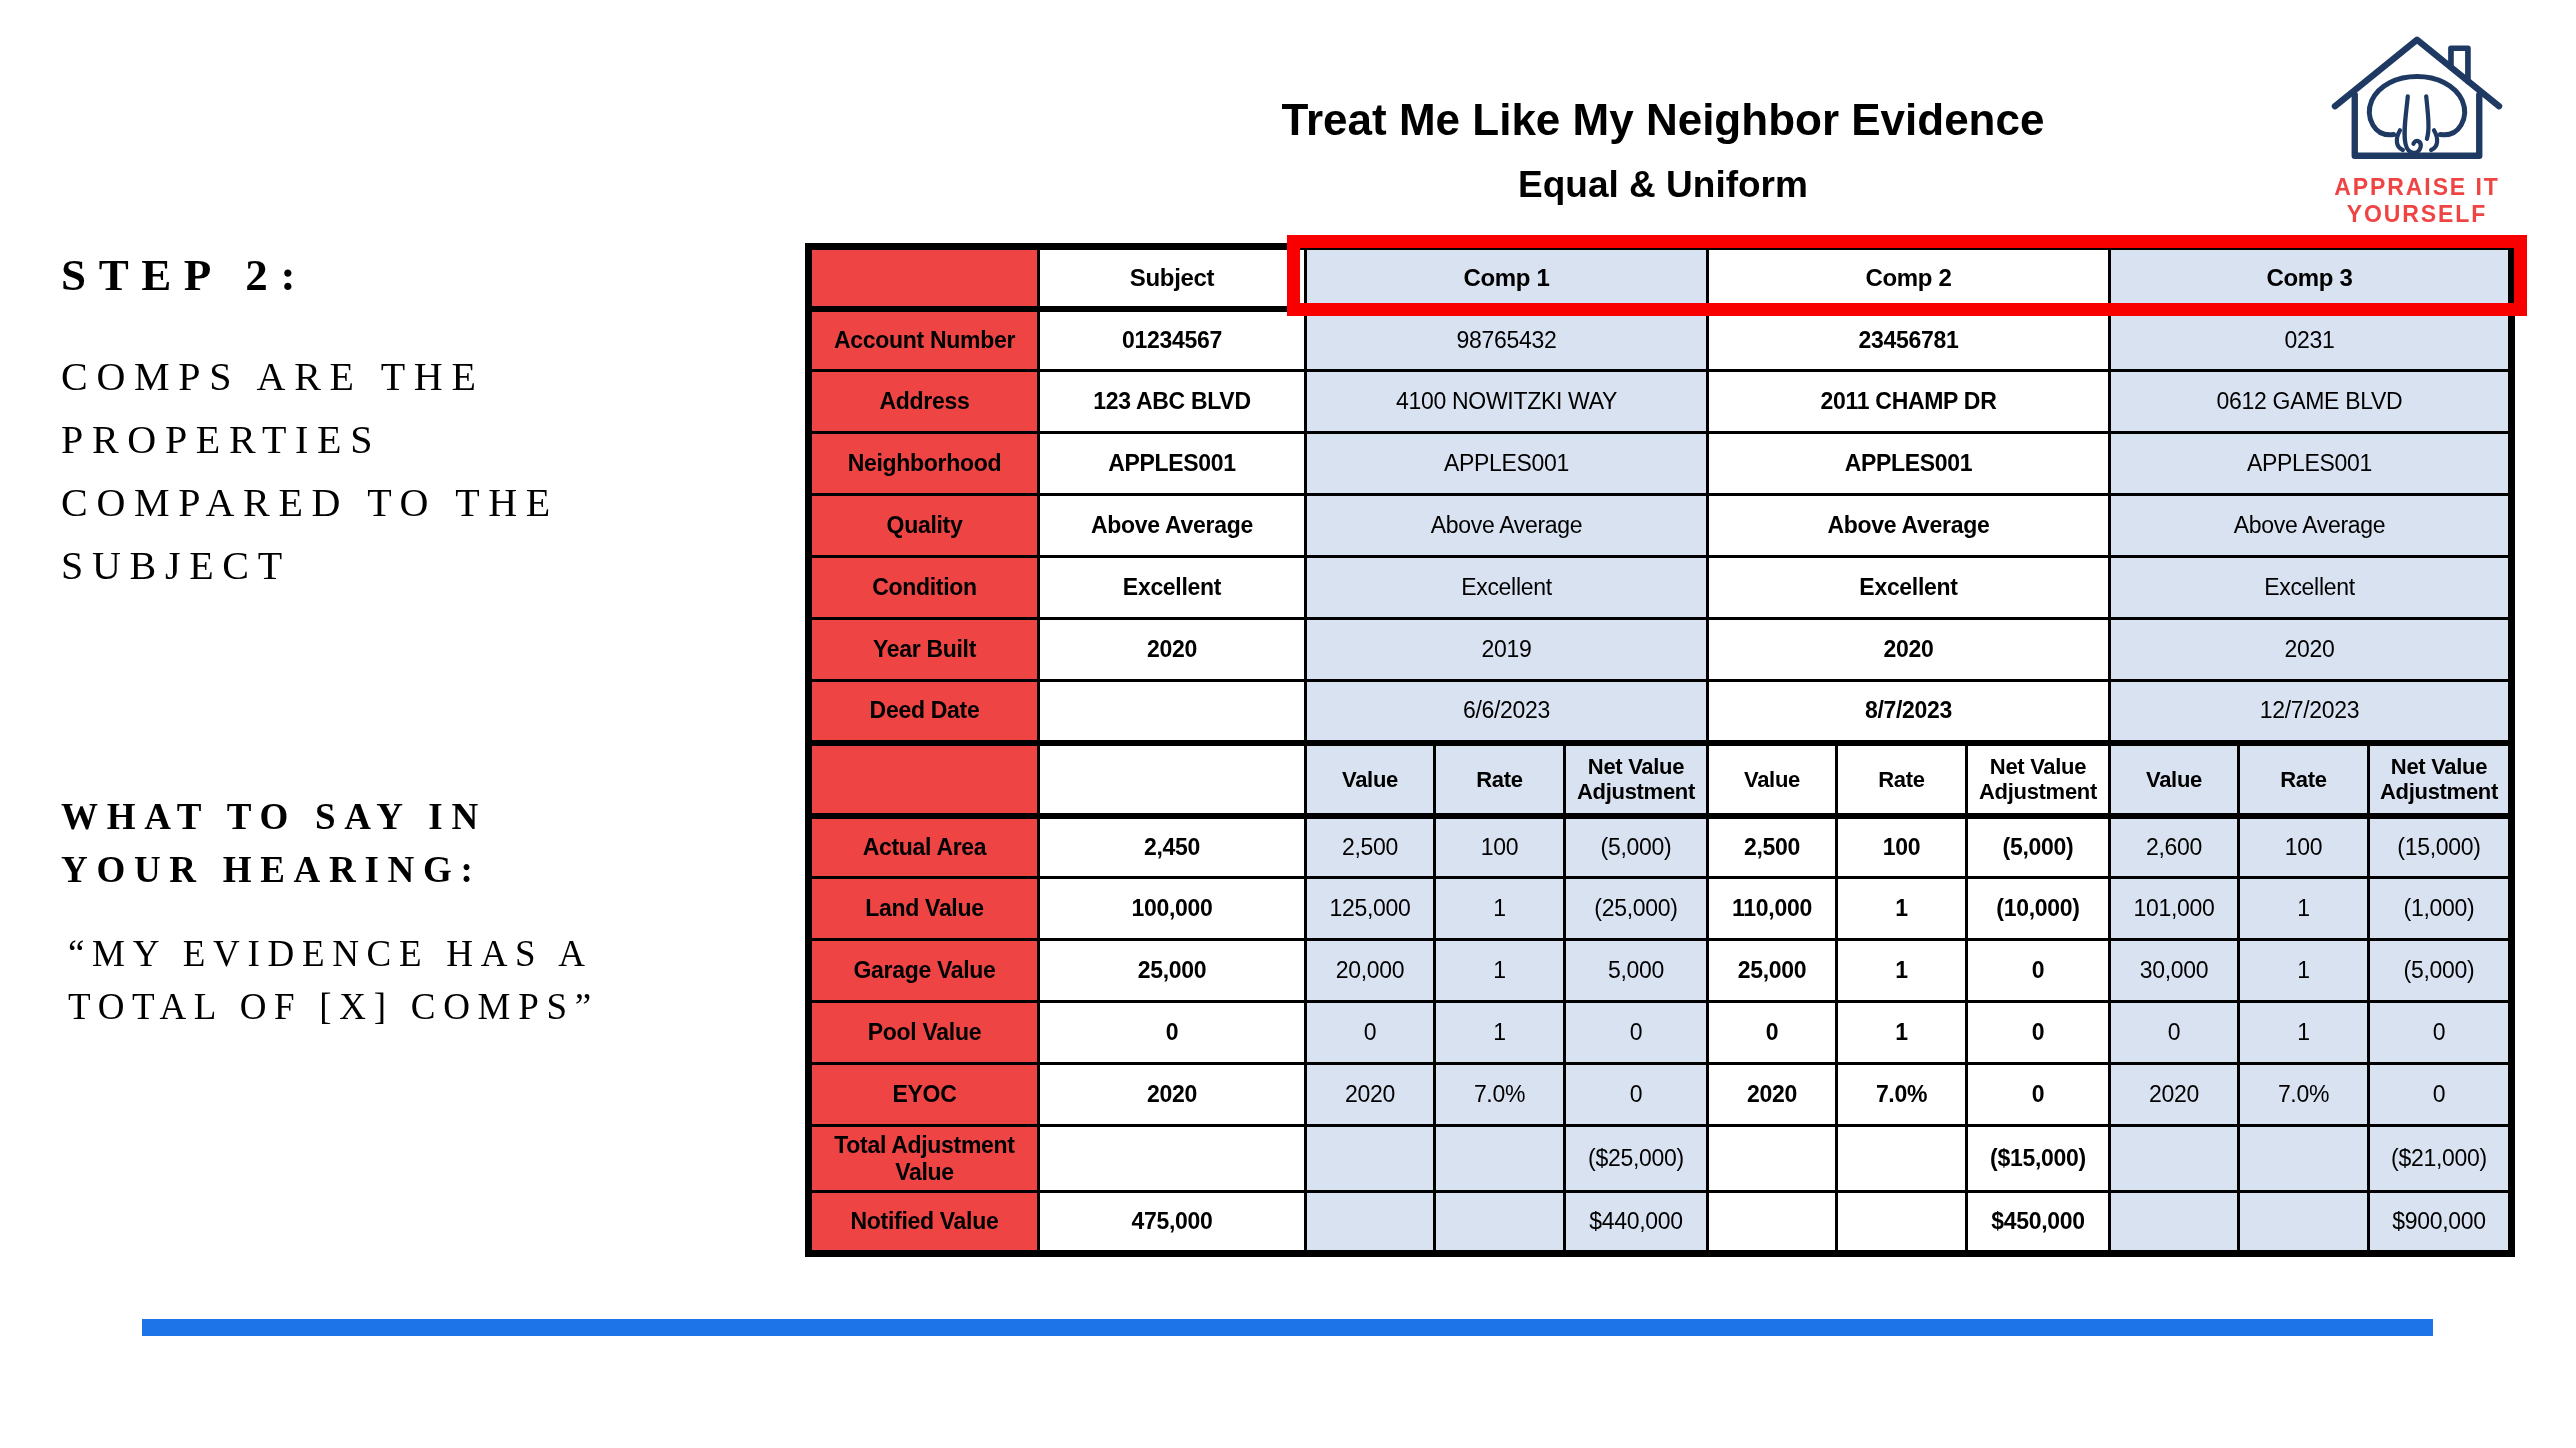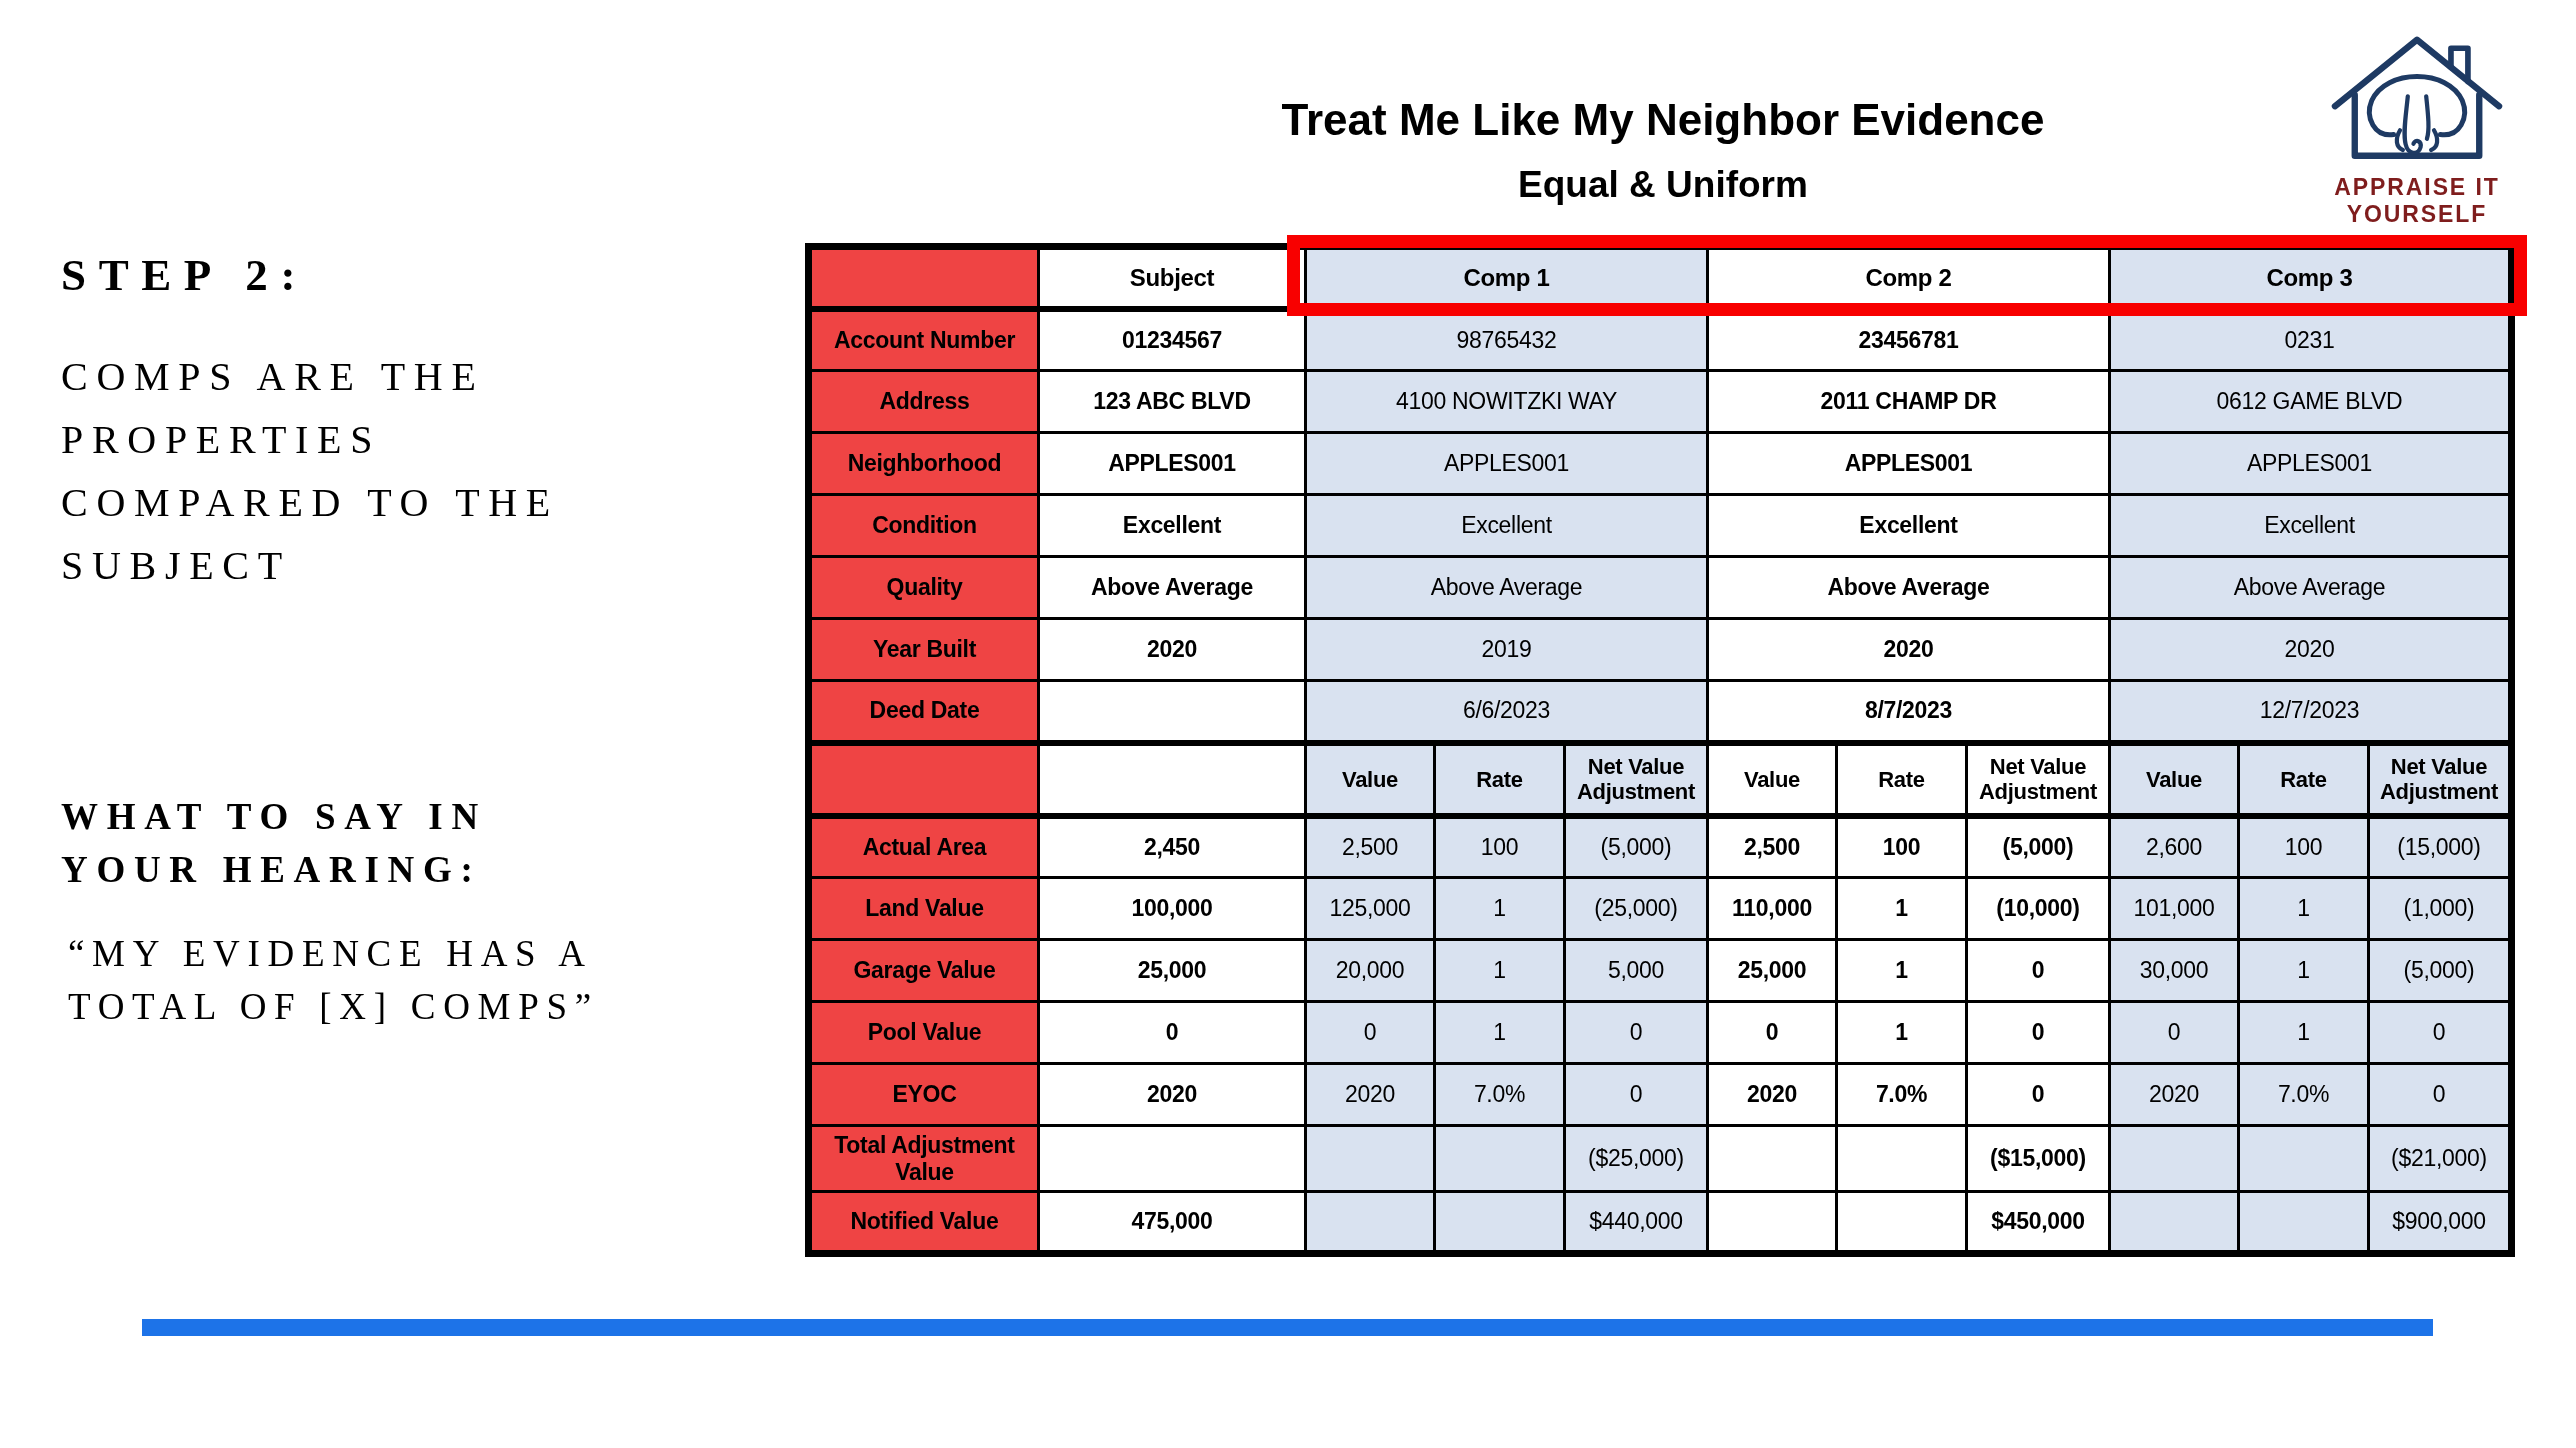--- a/index.html
+++ b/index.html
@@ -20,21 +20,21 @@
   .hearing-head{position:absolute;left:61px;top:790px;width:580px;
                 font-family:"Liberation Serif", serif;
                 font-size:37px;font-weight:bold;letter-spacing:8.7px;line-height:53px;margin:0;}
   .hearing-quote{position:absolute;left:61px;top:920px;width:580px;
                  font-family:"Liberation Serif", serif;
                  font-size:37px;letter-spacing:7.7px;line-height:53px;margin:7px;}
 
   
   .logo{position:absolute;left:2279px;top:27px;width:276px;text-align:center;}
   .logo svg{display:block;margin:0 auto;}
-  .logo-name{font-size:23px;font-weight:bold;letter-spacing:1.9px;color:#7f1d1d;margin-top:1.9px;}
+  .logo-name{font-size:23px;font-weight:bold;letter-spacing:1.9px;color:#ef4444;margin-top:1.9px;}
   .logo-tagline{font-size:12.6px;font-weight:bold;letter-spacing:5.8px;color:#1e3a63;margin-top:4.8px;}
 
   
   table.comps{position:absolute;left:805px;top:243px;border-collapse:collapse;table-layout:fixed;
               font-size:23px;letter-spacing:-0.3px;}
   table.comps td{border:3.9px solid #000;text-align:center;vertical-align:middle;
                  padding:0 3.9px;overflow:hidden;}
   table.comps{border:7.7px solid #000;}
   td.lab{background:#ef4444;font-weight:bold;}
   td.subj{background:#ffffff;font-weight:bold;}
@@ -126,32 +126,32 @@
           <td class="c3 gs" colspan="3">0612 GAME BLVD</td>
         </tr>
         <tr style="height: 62px;">
           <td class="lab" colspan="1">Neighborhood</td>
           <td class="subj gs" colspan="1">APPLES001</td>
           <td class="c1 gs" colspan="3">APPLES001</td>
           <td class="c2 gs" colspan="3">APPLES001</td>
           <td class="c3 gs" colspan="3">APPLES001</td>
         </tr>
         <tr style="height: 62px;">
+          <td class="lab" colspan="1">Quality</td>
+          <td class="subj gs" colspan="1">Above Average</td>
+          <td class="c1 gs" colspan="3">Above Average</td>
+          <td class="c2 gs" colspan="3">Above Average</td>
+          <td class="c3 gs" colspan="3">Above Average</td>
+        </tr>
+        <tr style="height: 62px;">
           <td class="lab" colspan="1">Condition</td>
           <td class="subj gs" colspan="1">Excellent</td>
           <td class="c1 gs" colspan="3">Excellent</td>
           <td class="c2 gs" colspan="3">Excellent</td>
           <td class="c3 gs" colspan="3">Excellent</td>
-        </tr>
-        <tr style="height: 62px;">
-          <td class="lab" colspan="1">Quality</td>
-          <td class="subj gs" colspan="1">Above Average</td>
-          <td class="c1 gs" colspan="3">Above Average</td>
-          <td class="c2 gs" colspan="3">Above Average</td>
-          <td class="c3 gs" colspan="3">Above Average</td>
         </tr>
         <tr style="height: 62px;">
           <td class="lab" colspan="1">Year Built</td>
           <td class="subj gs" colspan="1">2020</td>
           <td class="c1 gs" colspan="3">2019</td>
           <td class="c2 gs" colspan="3">2020</td>
           <td class="c3 gs" colspan="3">2020</td>
         </tr>
         <tr style="height: 62px;">
           <td class="lab" colspan="1">Deed Date</td>

